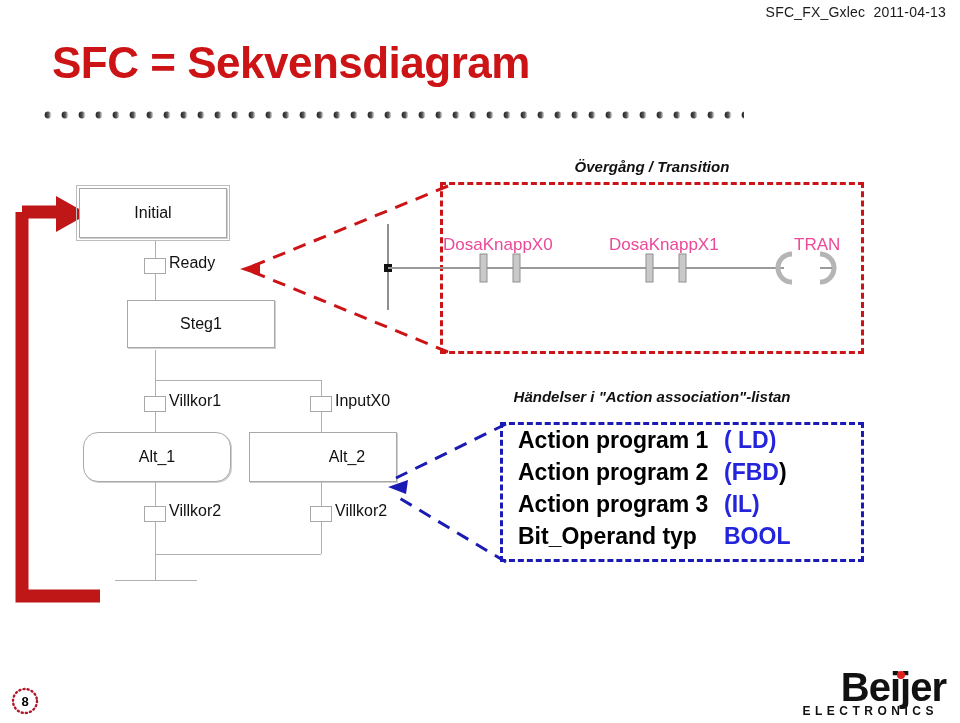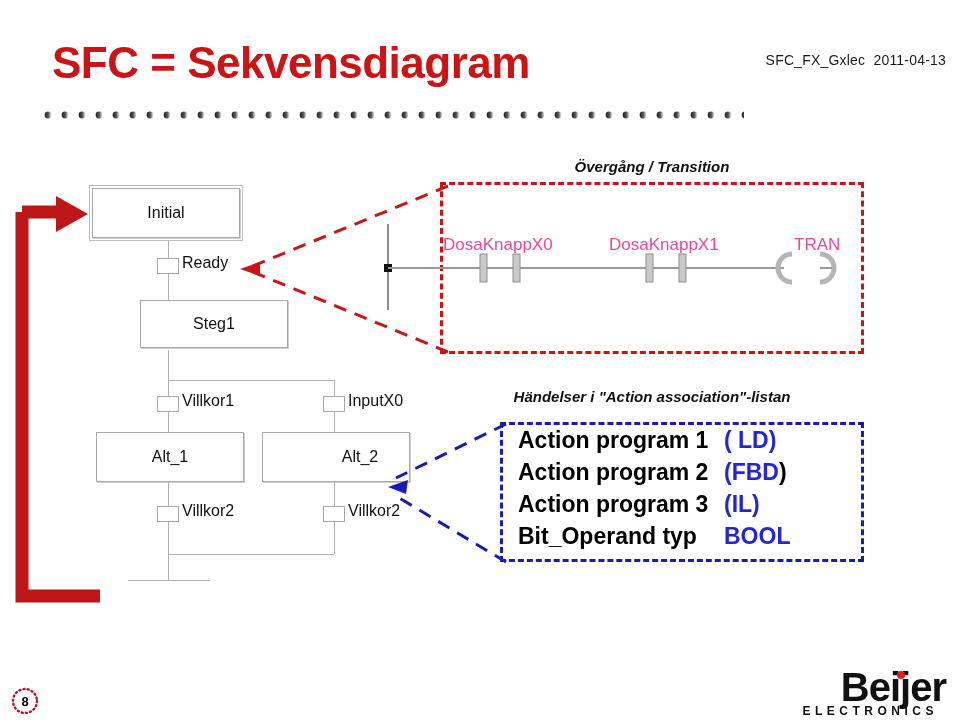--- a/index.html
+++ b/index.html
@@ -19,21 +19,20 @@
   
   #slide-header {
     position: absolute;
     top: 4px;
     right: 14px;
     font-size: 14px;
     font-weight: 400;
     letter-spacing: 0.2px;
     color: #1a1a1a;
     white-space: pre;
-    margin-top: 48px;
   }
 
   
   #slide-title {
     position: absolute;
     left: 52px;
     top: 38px;
     font-size: 44px;
     font-weight: bold;
     color: #cc1417;
@@ -46,21 +45,21 @@
     position: absolute;
     left: 44px;
     top: 110px;
     width: 700px;
     height: 10px;
   }
 
   
   #sfc-diagram {
     position: absolute;
-    left: 16px;
+    left: 3px;
     top: 170px;
     width: 430px;
     height: 450px;
   }
   .sfc-step {
     position: absolute;
     background: #ffffff;
     border: 1px solid #a8a8a8;
     box-shadow: 1px 1px 0 0 #cfcfcf;
     box-sizing: border-box;
@@ -295,21 +294,21 @@
   <div class="sfc-line v" style="left:152px; top:210px; height:22px;"></div>
 
   <div class="sfc-trans-box" style="left:141px; top:226px;"></div>
   <div class="sfc-trans-label" style="left:166px; top:222px;">Villkor1</div>
   <div class="sfc-line v" style="left:152px; top:242px; height:22px;"></div>
 
   <div class="sfc-trans-box" style="left:307px; top:226px;"></div>
   <div class="sfc-trans-label" style="left:332px; top:222px;">InputX0</div>
   <div class="sfc-line v" style="left:318px; top:242px; height:22px;"></div>
 
-  <div class="sfc-step" style="left:80px; top:262px; width:148px; height:50px;">
+  <div class="sfc-step" style="left:80px; top:262px; width:148px; height:50px;border-radius:15px;">
     <span>Alt_1</span>
   </div>
   <div class="sfc-step" style="left:246px; top:262px; width:148px; height:50px;padding-left:48px;">
     <span>Alt_2</span>
   </div>
 
   <div class="sfc-line v" style="left:152px; top:312px; height:26px;"></div>
   <div class="sfc-line v" style="left:318px; top:312px; height:26px;"></div>
 
   <div class="sfc-trans-box" style="left:141px; top:336px;"></div>

